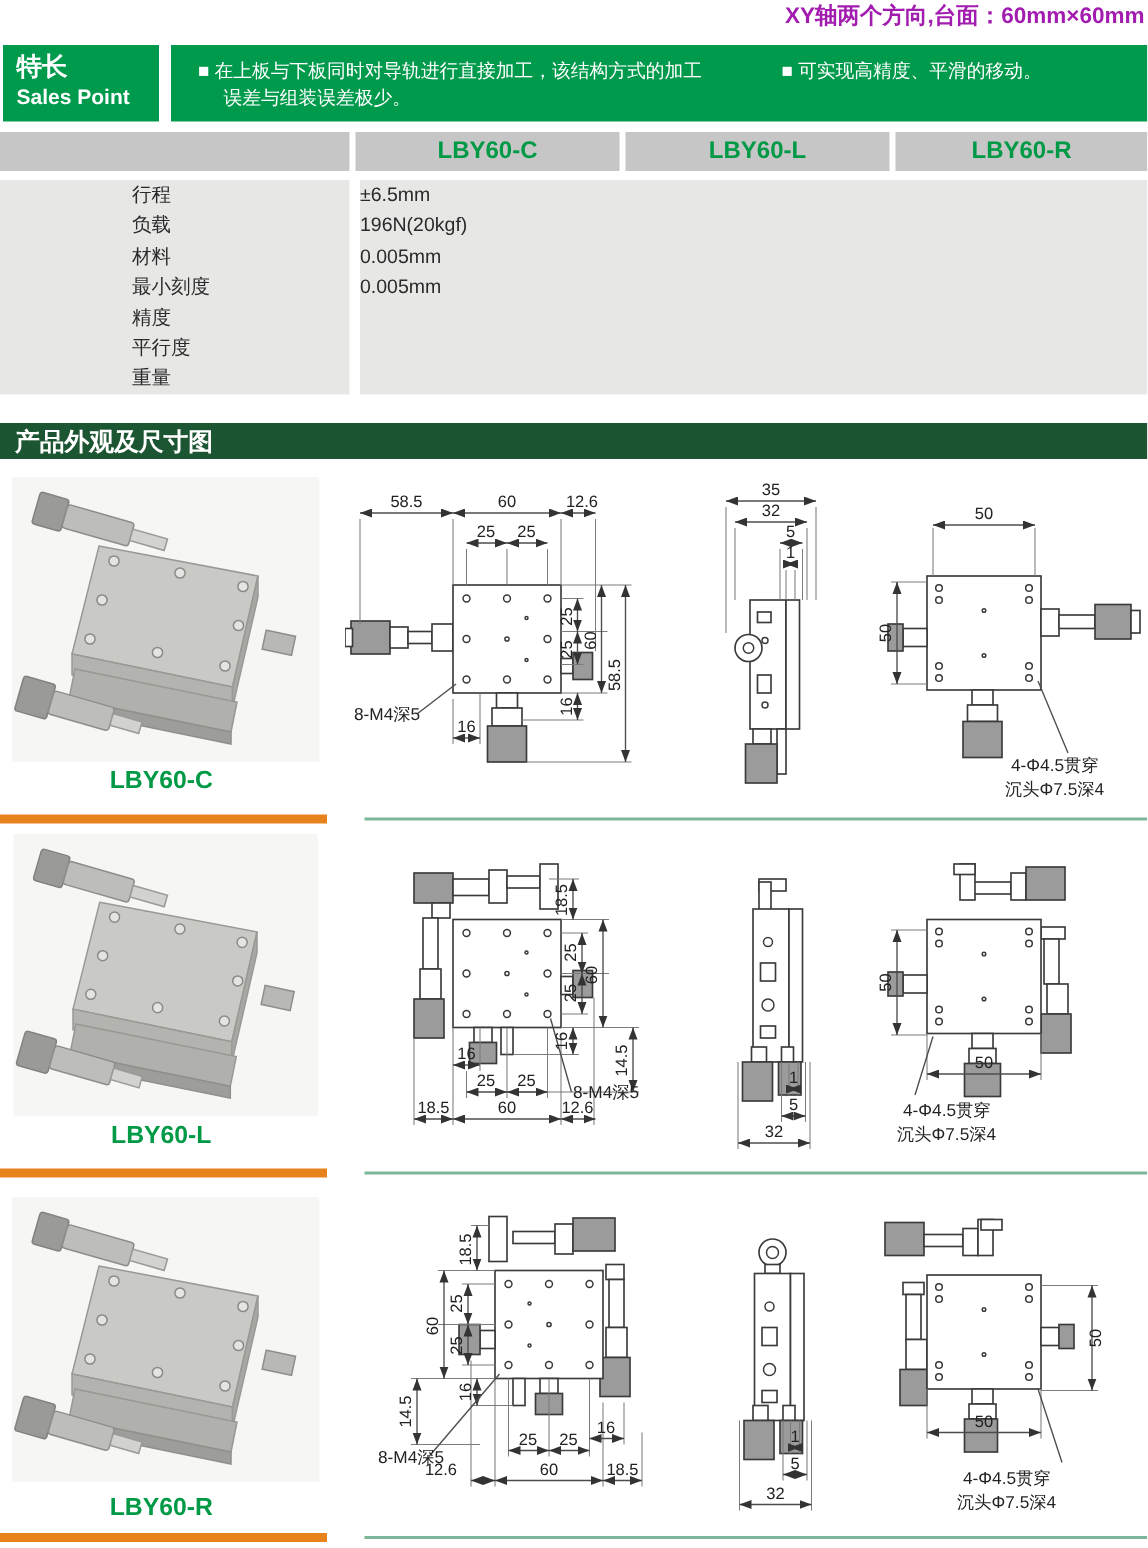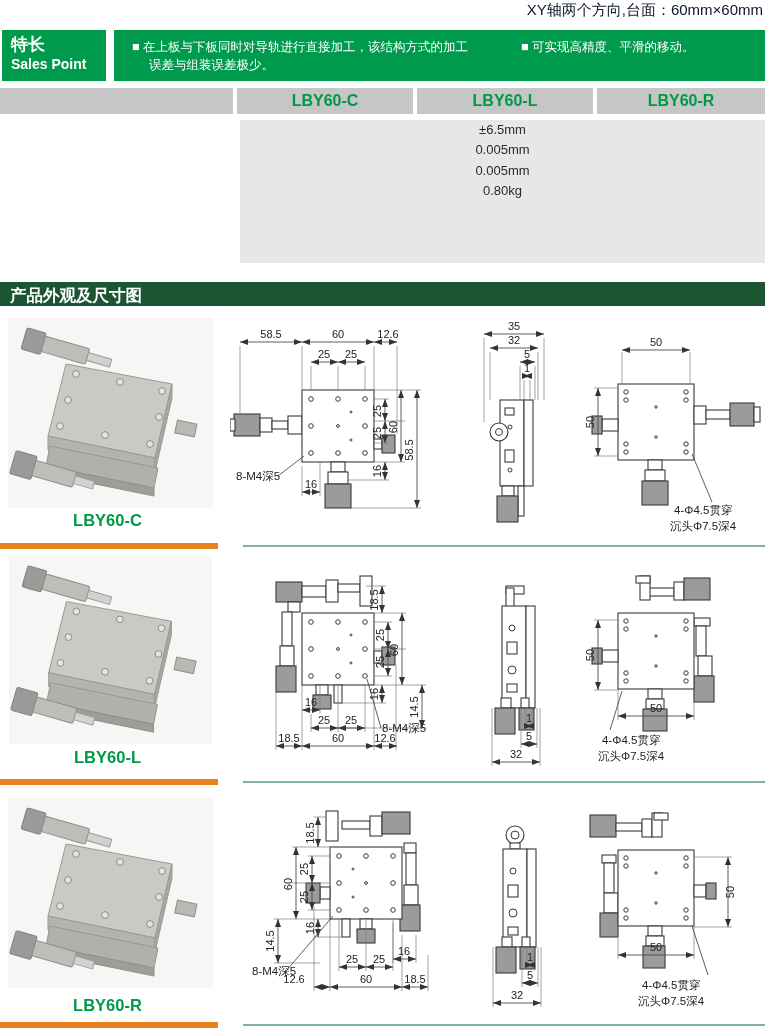--- a/index.html
+++ b/index.html
@@ -1,35 +1,35 @@
 <!DOCTYPE html>
 <html><head>
 <meta charset="utf-8">
 <style>
   html,body{margin:0;padding:0;background:#fff}
   .page{position:relative;width:765px;height:1032px;background:#fff;overflow:hidden;
         font-family:"Liberation Sans","DejaVu Sans",sans-serif;color:#222}
   .abs{position:absolute}
-  .top-note{top:1px;right:2px;font-size:15px;font-weight:normal;color:#0f172a}
+  .top-note{top:1px;right:2px;font-size:15px;font-weight:bold;color:#a21caf}
   .sp-box{left:2px;top:30px;width:104px;height:51px;background:#009a4c;color:#fff;
           padding:5px 0 0 9px;box-sizing:border-box}
   .sp-cn{font-size:17px;font-weight:bold;line-height:20px}
   .sp-en{font-size:14px;font-weight:bold;line-height:18px}
   .sp-bar{left:114px;top:30px;width:651px;height:51px;background:#009a4c;color:#fff;font-size:12.5px}
   .sp-b1{position:absolute;left:18px;top:8px;line-height:18px}
   .sp-b1 .l2{padding-left:17px}
   .sp-b2{position:absolute;left:407px;top:8px;line-height:18px}
   .th{top:88px;height:26px;background:#c5c6c5;color:#009a47;font-weight:bold;font-size:16px;
       text-align:center;line-height:26px}
   .th0{left:0;width:233px}.th1{left:237px;width:176px}.th2{left:417px;width:176px}.th3{left:597px;width:168px}
   .tb-left{top:120px;left:0;width:233px;height:143px;background:#e7e7e6}
   .tb-right{top:120px;left:240px;width:525px;height:143px;background:#e7e7e6}
   .trow{height:20.4px;line-height:20.4px;font-size:13px;color:#2a2a2a}
   .tb-left .trow{padding-left:88px}
-  .tb-right .trow{text-align:center}
+  .tb-right .trow{text-align:left}
   .section-bar{top:282px;left:0;width:765px;height:24px;background:#1c5531;color:#fff;font-weight:bold;
       font-size:16.5px;line-height:26px;padding-left:10px;box-sizing:border-box}
   .plabel{width:215px;left:0;text-align:center;color:#009a47;font-weight:bold;font-size:16.5px}
   .obar{height:6px;background:#e8821d;width:218px;left:0}
   .gline{height:2px;background:#7cb79a;left:243px;width:522px}
   svg text{font-family:"Liberation Sans","DejaVu Sans",sans-serif}
   .dim{font-size:11px;fill:#222;text-anchor:middle}
   .note{font-size:11.5px;fill:#222;text-anchor:start}
   .ol{fill:#fff;stroke:#3a3a3a;stroke-width:1.1}
   .kn{fill:#9b9b9b;stroke:#3a3a3a;stroke-width:1.1}
@@ -95,25 +95,34 @@
   <div class="abs sp-box">
     <div class="sp-cn">特长</div>
     <div class="sp-en">Sales Point</div>
   </div>
 
   <div class="abs th th0"></div>
   <div class="abs th th1">LBY60-C</div>
   <div class="abs th th2">LBY60-L</div>
   <div class="abs th th3">LBY60-R</div>
 
+  <div class="abs tb-left">
+    <div class="trow">行程</div>
+    <div class="trow">负载</div>
+    <div class="trow">材料</div>
+    <div class="trow">最小刻度</div>
+    <div class="trow">精度</div>
+    <div class="trow">平行度</div>
+    <div class="trow">重量</div>
+  </div>
   <div class="abs tb-right">
     <div class="trow">±6.5mm</div>
+    <div class="trow">196N(20kgf)</div>
     <div class="trow">0.005mm</div>
     <div class="trow">0.005mm</div>
-    <div class="trow">0.80kg</div>
   </div>
 
   <div class="abs section-bar">产品外观及尺寸图</div>
 
   <svg class="abs" style="left:8px;top:318px" width="205" height="192" viewBox="0 0 205 192">
       <use href="#stagephoto"></use>
     </svg>
   <div class="abs plabel" style="top:511px">LBY60-C</div>
   <div class="abs obar" style="top:543px"></div>
   <div class="abs gline" style="top:545px"></div>

